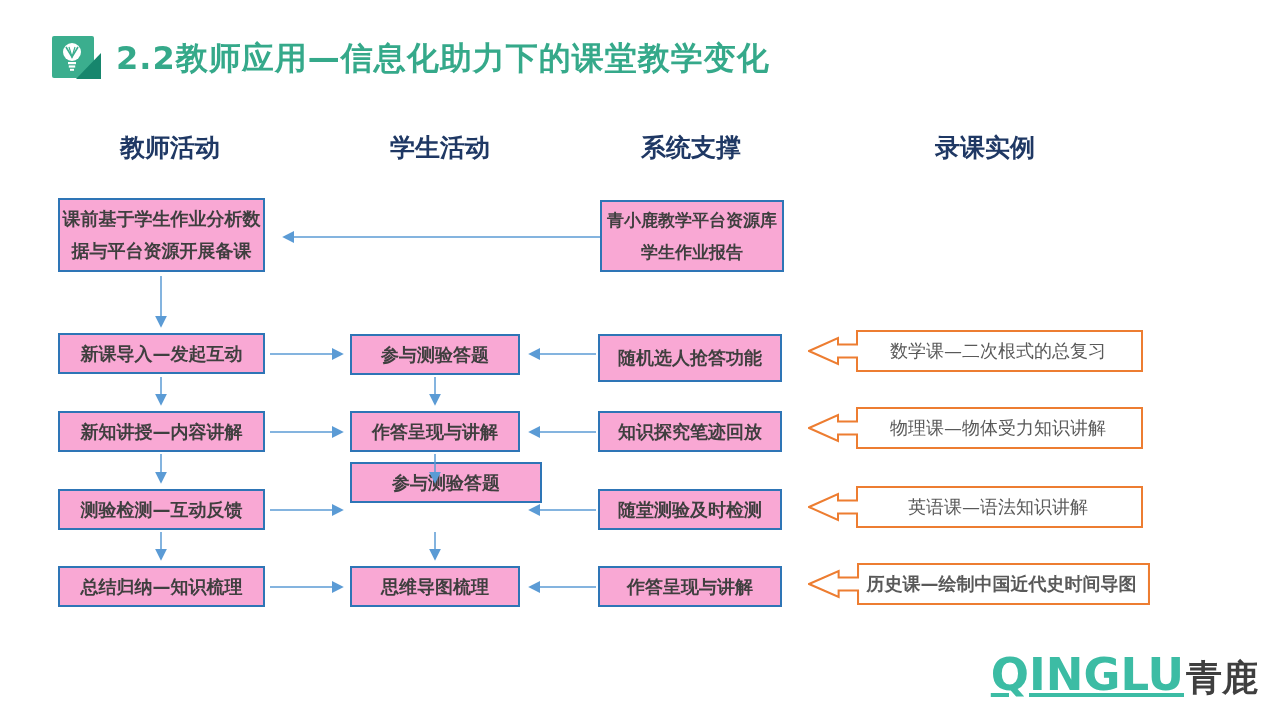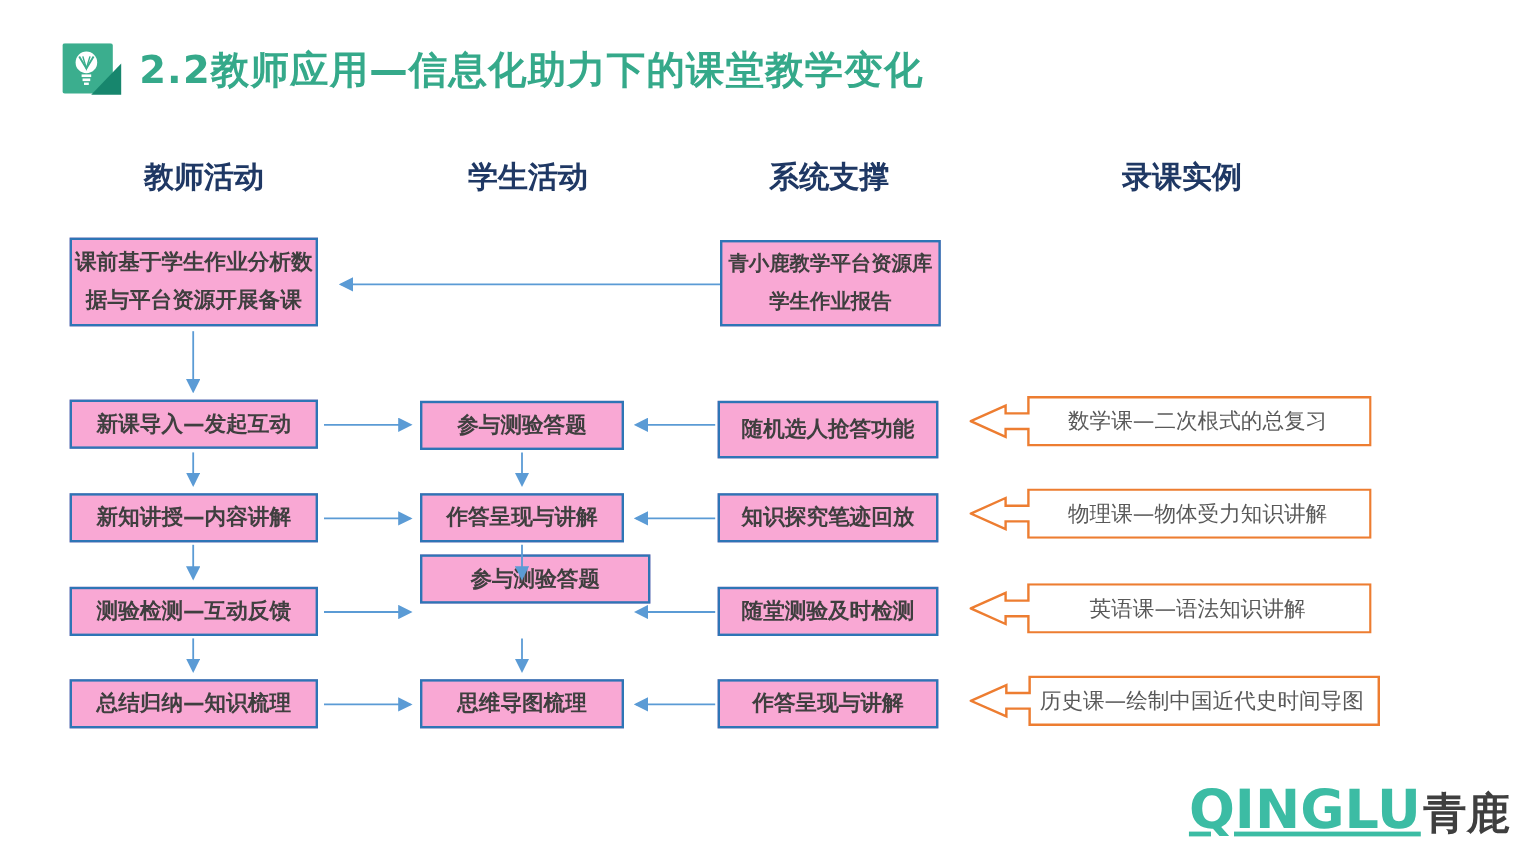--- a/index.html
+++ b/index.html
@@ -112,21 +112,21 @@
       <path d="M1,21 L30,8 L30,14.5 L49,14.5 L49,1 L334,1 L334,41 L49,41 L49,27.5 L30,27.5 L30,34 Z" fill="#ffffff" stroke="#ED7D31" stroke-width="2"></path>
     </svg>
     <div class="callout-text">物理课—物体受力知识讲解</div>
   </div>
   <div class="callout" style="left:808px;top:486px;width:335px;">
     <svg viewBox="0 0 335 42" preserveAspectRatio="none">
       <path d="M1,21 L30,8 L30,14.5 L49,14.5 L49,1 L334,1 L334,41 L49,41 L49,27.5 L30,27.5 L30,34 Z" fill="#ffffff" stroke="#ED7D31" stroke-width="2"></path>
     </svg>
     <div class="callout-text">英语课—语法知识讲解</div>
   </div>
-  <div class="callout" style="left:808px;top:563px;width:342px;">
+  <div class="callout" style="left:808px;top:563px;width:342px;font-weight:bold;">
     <svg viewBox="0 0 335 42" preserveAspectRatio="none">
       <path d="M1,21 L30,8 L30,14.5 L49,14.5 L49,1 L334,1 L334,41 L49,41 L49,27.5 L30,27.5 L30,34 Z" fill="#ffffff" stroke="#ED7D31" stroke-width="2"></path>
     </svg>
     <div class="callout-text">历史课—绘制中国近代史时间导图</div>
   </div>
 
   <div class="logo">
     <span class="latin">QINGLU</span>
     <span class="cn">青鹿</span>
   </div>

